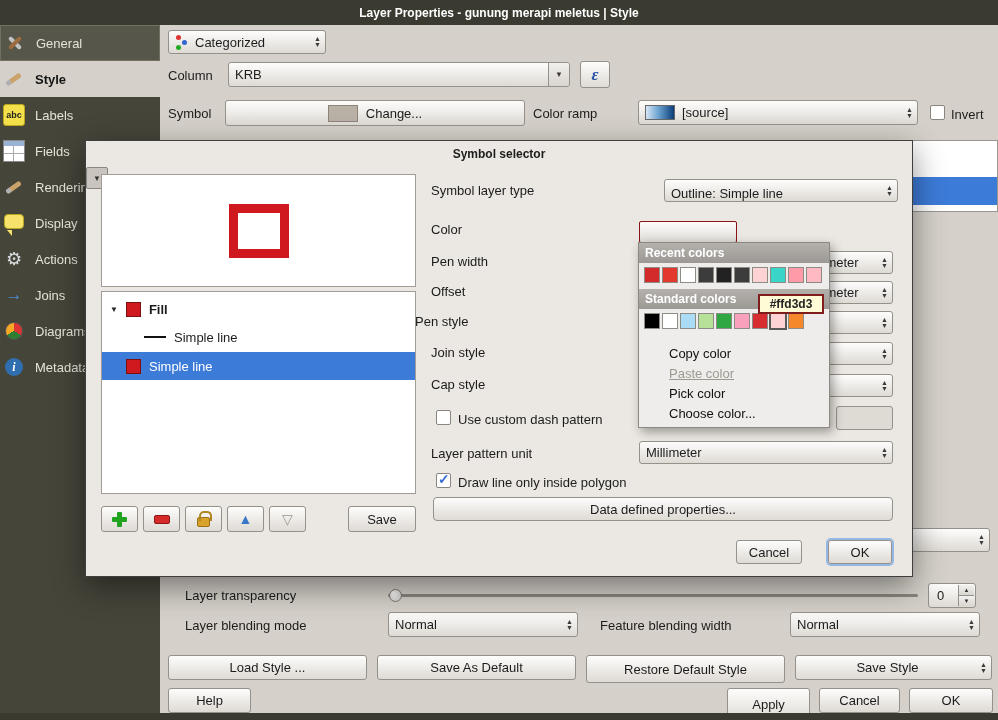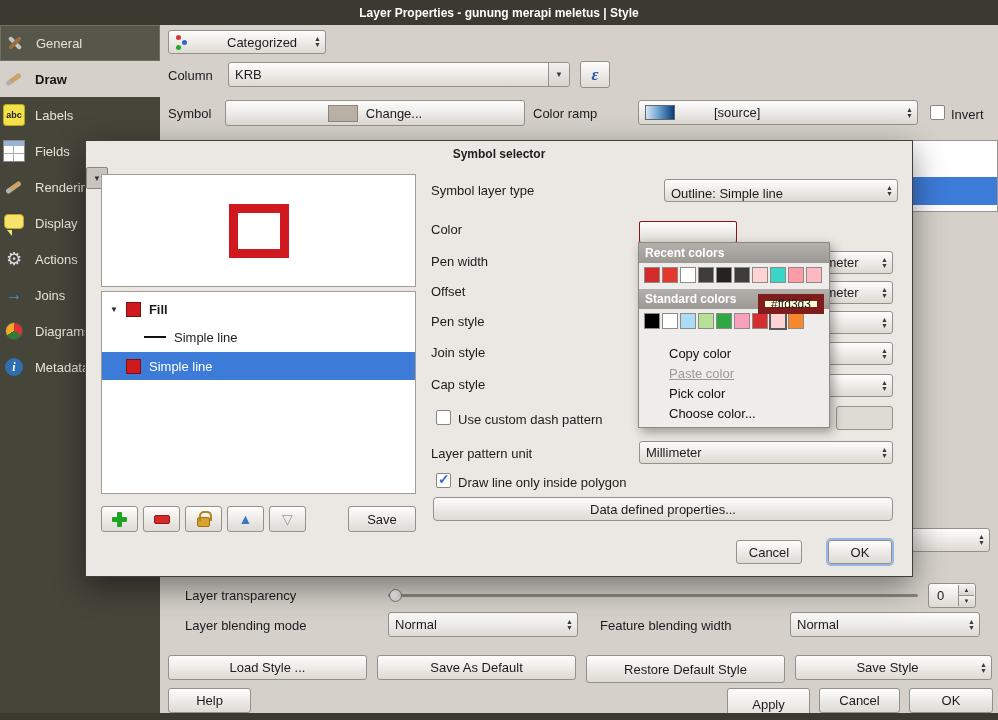--- a/index.html
+++ b/index.html
@@ -33,21 +33,21 @@
   .i-join { color:#4d8fd2; font-size:17px; font-weight:bold; }
   .i-pie { width:18px; height:18px; border-radius:50%; background:conic-gradient(#d33 0 120deg, #2e7d32 120deg 240deg, #f9a825 240deg); border:1px solid #555; }
   .i-info { width:18px; height:18px; border-radius:50%; background:#2f6fb0; color:#fff; font-family:"Liberation Serif",serif; font-style:italic; font-weight:bold; font-size:12px; display:flex; align-items:center; justify-content:center; }
 
   
   .btn { background:linear-gradient(#fdfdfc,#dedad4); border:1px solid #94908a; border-radius:3px;
     display:flex; align-items:center; justify-content:center; font-size:13px; color:#1c1c1c; position:absolute; }
   .btn.disabled { background:#dedad4; color:#9a968f; }
   .btn.focused { box-shadow:0 0 0 2px rgba(92,152,228,.6); }
   .combo { background:linear-gradient(#fdfdfc,#dedad4); border:1px solid #94908a; border-radius:3px;
-    display:flex; align-items:center; padding:0 22px 0 6px; position:absolute; font-size:13px; overflow:hidden; white-space:nowrap;gap:32px; }
+    display:flex; align-items:center; padding:0 22px 0 6px; position:absolute; font-size:13px; overflow:hidden; white-space:nowrap; }
   .arr { position:absolute; right:4px; top:50%; transform:translateY(-50%); display:flex; flex-direction:column; align-items:center; font-size:7px; line-height:6px; color:#3a3a3a; }
   .dropbox { position:absolute; right:0; top:0; bottom:0; width:21px; border-left:1px solid #94908a;
     display:flex; align-items:center; justify-content:center; font-size:8px; color:#3a3a3a; background:linear-gradient(#f2f0ee,#d8d4ce); }
   .label { position:absolute; font-size:13px; color:#1c1c1c; white-space:nowrap; }
   .cb { position:absolute; width:15px; height:15px; background:#fff; border:1px solid #8a867f; border-radius:2px; }
   .cb.checked::after { content:"✓"; position:absolute; left:1px; top:-3px; color:#3b6fd6; font-weight:bold; font-size:14px; }
   .spinbtns { position:absolute; right:1px; top:1px; bottom:1px; width:16px; border-left:1px solid #94908a;
     display:flex; flex-direction:column; }
   .spinbtns span { flex:1; display:flex; align-items:center; justify-content:center; font-size:6px; color:#333; background:linear-gradient(#f4f2f0,#d8d4ce); }
   .spinbtns span + span { border-top:1px solid #94908a; }
@@ -127,21 +127,21 @@
 
   .lbl-slt { left:345px; top:42px; } .cmb-slt { left:578px; top:38px; width:234px; height:23px;align-items:flex-end; }
   .lbl-color { left:345px; top:81px; }
   .color-btn { left:553px; top:80px; width:98px; height:22px; border:1px solid #8c1418; border-radius:2px; }
   .color-arrow-btn { left:651px; top:80px; width:22px; height:22px; background:#c9c5be; border:1px solid #8a867f; border-radius:2px; display:flex; align-items:center; justify-content:center; font-size:8px; color:#333; }
   .lbl-penw { left:345px; top:113px; } .lbl-offset { left:345px; top:143px; }
   .spin-penw { left:553px; top:110px; width:152px; height:23px; }
   .unit-penw { left:710px; top:110px; width:97px; height:23px; padding-right:18px; }
   .spin-offset { left:553px; top:140px; width:152px; height:23px; }
   .unit-offset { left:710px; top:140px; width:97px; height:23px; padding-right:18px; }
-  .lbl-pens { left:345px; top:173px; } .cmb-pens { left:553px; top:170px; width:254px; height:23px; }
+  .lbl-pens { left:329px; top:173px; } .cmb-pens { left:553px; top:170px; width:254px; height:23px; }
   .lbl-join { left:345px; top:204px; } .cmb-join { left:553px; top:201px; width:254px; height:23px; }
   .lbl-cap { left:345px; top:236px; } .cmb-cap { left:553px; top:233px; width:254px; height:23px; }
   .cb-dash { left:350px; top:269px; } .lbl-dash { left:372px; top:271px; }
   .dash-change-btn { left:750px; top:265px; width:57px; height:24px; }
   .lbl-dashunit { left:345px; top:305px; } .cmb-dashunit { left:553px; top:300px; width:254px; height:23px; }
   .cb-draw { left:350px; top:332px; } .lbl-draw { left:372px; top:334px; }
   .datadef-btn { left:347px; top:356px; width:460px; height:24px; border-radius:4px; }
   .dcancel-btn { left:650px; top:399px; width:66px; height:24px; }
   .dok-btn { left:742px; top:399px; width:64px; height:24px; }
 
@@ -149,40 +149,40 @@
   .cmenu { position:absolute; left:638px; top:242px; width:192px; height:186px; background:#efedeb;
     border:1px solid #8c8882; box-shadow:3px 4px 10px rgba(0,0,0,.35); z-index:30; }
   .cmenu .hdr { height:20px; background:linear-gradient(#b4b1ad,#9c9995); color:#fff; font-weight:bold; font-size:12px;
     display:flex; align-items:center; padding-left:6px; }
   .swrow { display:flex; gap:2px; padding:4px 5px; height:26px; }
   .swatch { width:16px; height:16px; border:1px solid #8e8a84; display:inline-block; }
   .swatch.hl { outline:2px solid #5a5a5a; outline-offset:-1px; }
   .cmenu .items { padding-top:8px; }
   .cmenu .item { height:20px; display:flex; align-items:center; padding-left:30px; font-size:13px; color:#111; }
   .cmenu .item.disabled { color:#9d9992;text-decoration:underline; }
-  .tooltip { position:absolute; left:119px; top:51px; width:66px; height:20px; background:#fffbd7; border:7px solid #7f1d1d;
-    display:flex; align-items:center; justify-content:center; font-size:12px; color:#222; z-index:5; }
+  .tooltip { position:absolute; left:119px; top:51px; width:66px; height:20px; background:#fffbd7; border:2px solid #7f1d1d;
+    display:flex; align-items:center; justify-content:center; font-size:12px; color:#222; z-index:5;font-weight:bold; }
 </style>
 </head>
 <body>
 
 <div id="app">
 
   <div class="titlebar">
     <span>Layer Properties - gunung merapi meletus | Style</span>
   </div>
 
   <div class="sidebar">
     <div class="side-item first">
       <span class="sicon i-wrench"></span>
       <span>General</span>
     </div>
     <div class="side-item active">
       <span class="sicon i-brush"></span>
-      <span>Draw</span>
+      <span>Style</span>
     </div>
     <div class="side-item">
       <span class="sicon i-abc">abc</span>
       <span>Labels</span>
     </div>
     <div class="side-item">
       <span class="sicon i-table"></span>
       <span>Fields</span>
     </div>
     <div class="side-item">

